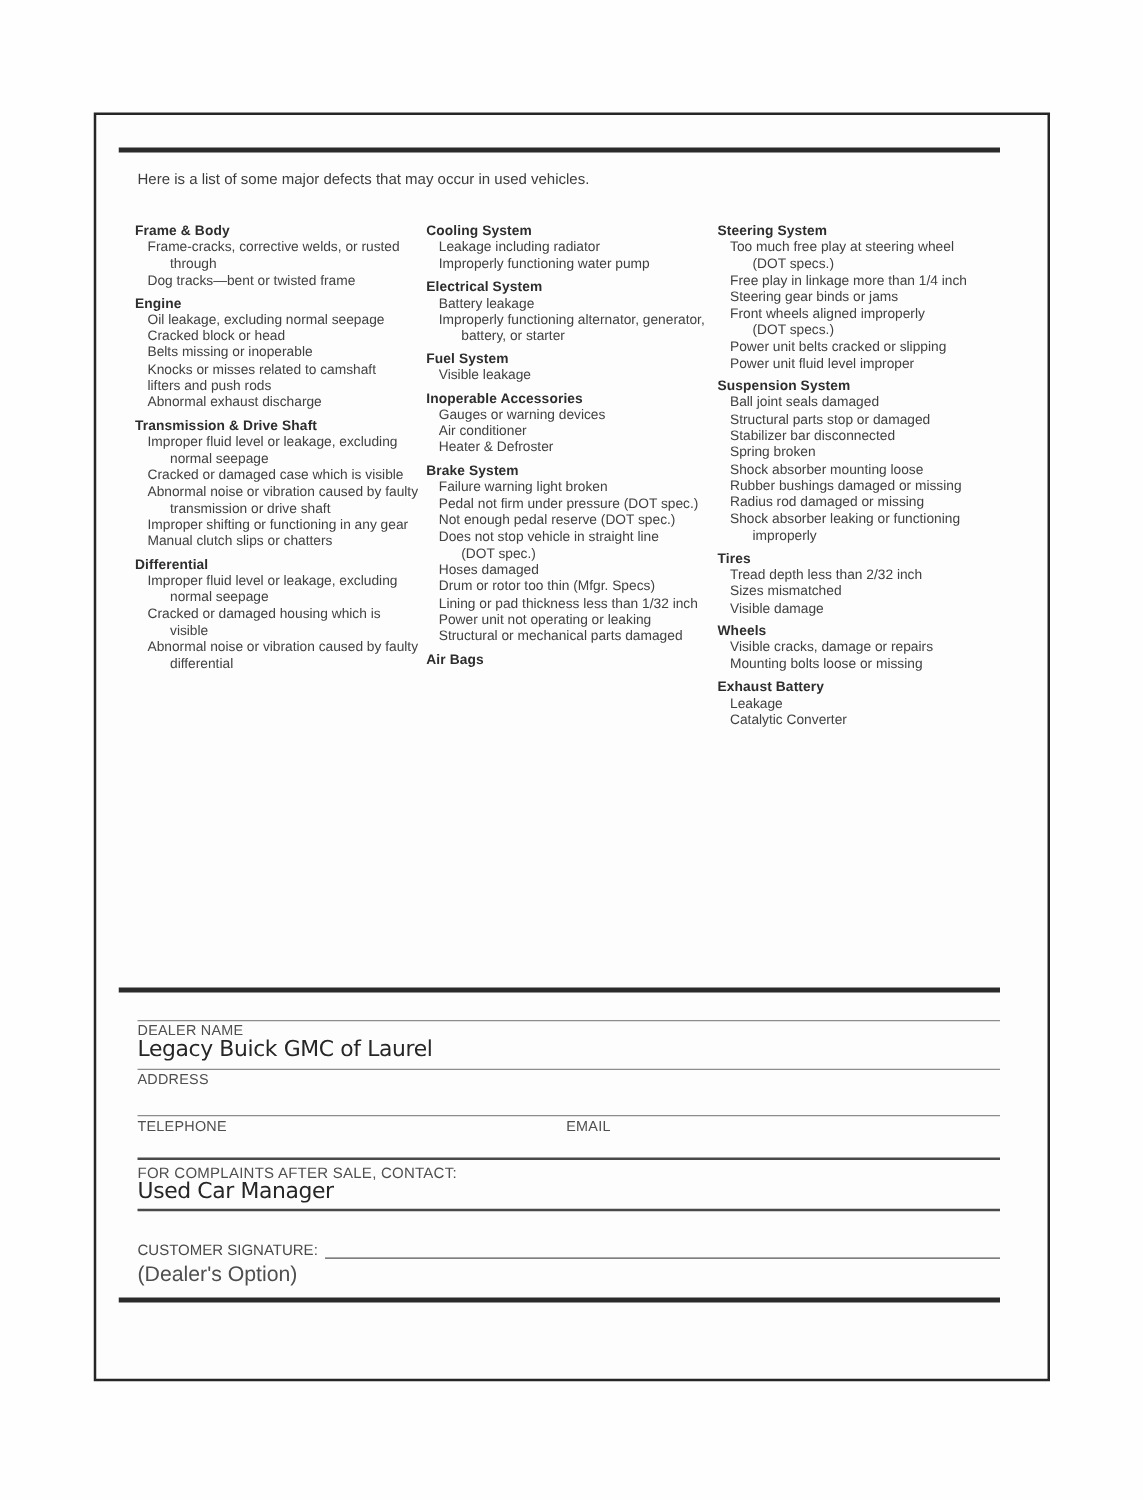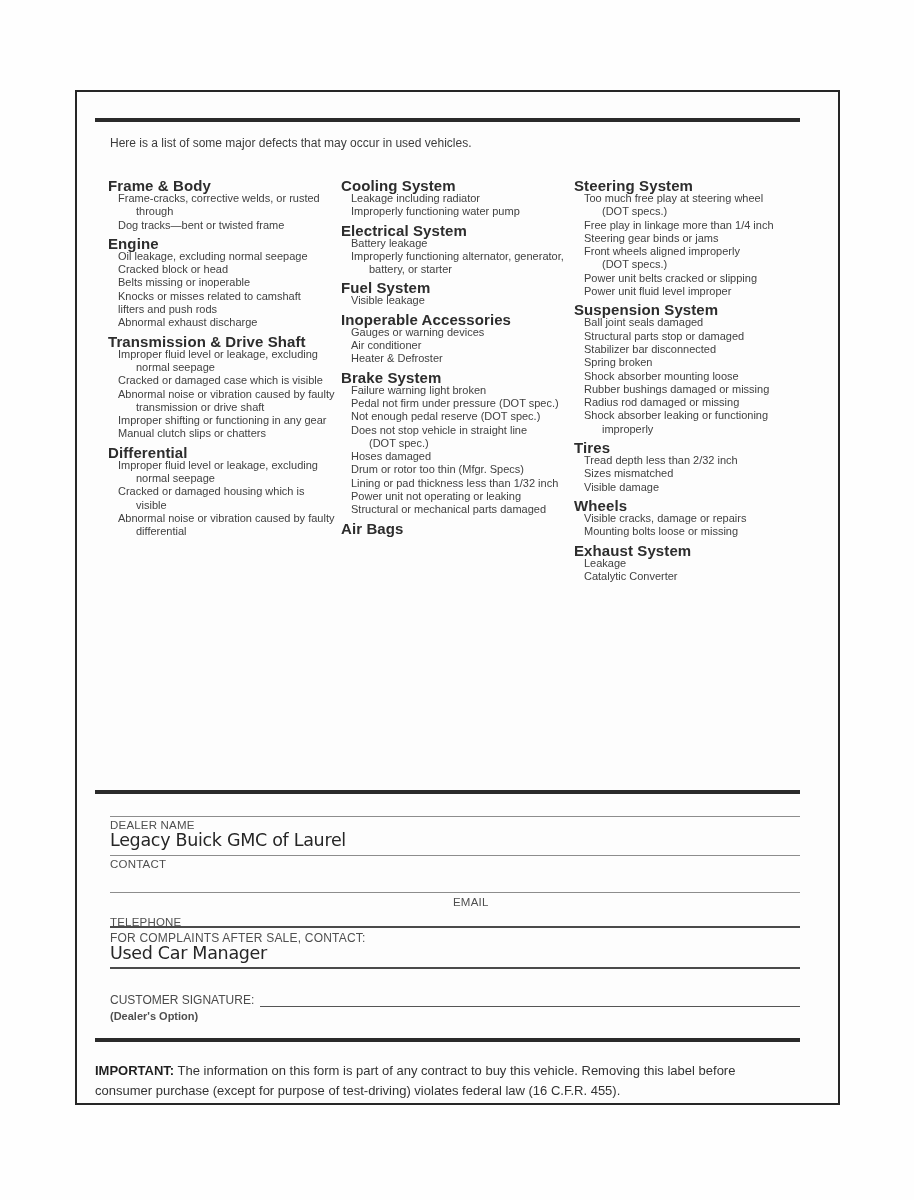--- a/index.html
+++ b/index.html
@@ -14,35 +14,35 @@
     border:2px solid #262626; background:#fdfdfd; box-sizing:border-box;
   }
   .rule { position:absolute; left:18px; width:705px; height:4px; background:#2b2b2b; }
   .rule.top { top:26px; }
   .rule.mid { top:698px; }
   .rule.low { top:946px; }
   .intro { position:absolute; left:33px; top:44px; margin:0; font-size:12px; color:#3c3c3c; }
 
   #defect-columns { position:absolute; left:31px; top:82px; width:702px; display:flex; }
   .col { width:233px; box-sizing:border-box; padding-right:4px; }
-  .sec-h { font-weight:bold; font-size:15px; color:#2d2d2d; margin-top:5px; line-height:13px; letter-spacing:0.1px; }
+  .sec-h { font-weight:bold; font-size:11px; color:#2d2d2d; margin-top:5px; line-height:13px; letter-spacing:0.1px; }
   .sec-i { font-size:11px; color:#414141; padding-left:10px; line-height:13.3px; }
   .sec-i.cont { padding-left:28px; }
 
   .hline { position:absolute; left:33px; width:690px; height:1px; background:#8d8d8d; }
   .hline.med { height:2px; background:#4a4a4a; }
   .flabel { position:absolute; font-size:11.5px; color:#4f4f4f; letter-spacing:0.2px; white-space:nowrap;text-align:right; }
   .fvalue {
     position:absolute; font-size:17.5px; color:#262626; letter-spacing:-0.3px;
     font-family:"DejaVu Sans", sans-serif; white-space:nowrap;
   }
   .sig-row { position:absolute; left:33px; top:901px; width:690px; display:flex; align-items:flex-end; }
   .sig-label { font-size:12px; color:#4a4a4a; white-space:nowrap; }
   .sig-line { flex:1; border-bottom:1.5px solid #555555; margin-left:6px; height:13px; }
-  .subnote { position:absolute; font-size:11px; color:#4f4f4f;font-weight:bold; }
+  .subnote { position:absolute; font-size:17px; color:#4f4f4f; }
   .important { position:absolute; left:18px; top:956px; width:699px; font-size:13px; color:#333333; line-height:1.5; }
   .important b { color:#1f1f1f; }
 </style>
 </head>
 <body>
 
 <div class="canvas">
   <div class="page">
 
     <div class="rule top"></div>
@@ -125,48 +125,47 @@
           <div class="sec-i">Radius rod damaged or missing</div>
           <div class="sec-i">Shock absorber leaking or functioning</div>
           <div class="sec-i cont">improperly</div>
           <div class="sec-h">Tires</div>
           <div class="sec-i">Tread depth less than 2/32 inch</div>
           <div class="sec-i">Sizes mismatched</div>
           <div class="sec-i">Visible damage</div>
           <div class="sec-h">Wheels</div>
           <div class="sec-i">Visible cracks, damage or repairs</div>
           <div class="sec-i">Mounting bolts loose or missing</div>
-          <div class="sec-h">Exhaust System</div>
+          <div class="sec-h">Exhaust Battery</div>
           <div class="sec-i">Leakage</div>
           <div class="sec-i">Catalytic Converter</div>
         </div>
       </div>
 
     <div class="rule mid"></div>
 
     <div class="hline" style="top:724px;"></div>
     <div class="flabel" style="left:33px; top:727px;">DEALER NAME</div>
     <div class="fvalue" style="left:33px; top:738px;">Legacy Buick GMC of Laurel</div>
 
     <div class="hline" style="top:763px;"></div>
-    <div class="flabel" style="left:33px; top:766px;">CONTACT</div>
+    <div class="flabel" style="left:33px; top:766px;">ADDRESS</div>
 
     <div class="hline" style="top:800px;"></div>
-    <div class="flabel" style="left:33px; top:804px;margin-top:20px;">TELEPHONE</div>
+    <div class="flabel" style="left:33px; top:804px;">TELEPHONE</div>
     <div class="flabel" style="left:376px; top:804px;">EMAIL</div>
 
     <div class="hline med" style="top:834px;"></div>
     <div class="flabel" style="left:33px; top:839px; font-size:12px;">FOR COMPLAINTS AFTER SALE, CONTACT:</div>
     <div class="fvalue" style="left:33px; top:851px;">Used Car Manager</div>
     <div class="hline med" style="top:875px;"></div>
 
     <div class="sig-row">
       <span class="sig-label">CUSTOMER SIGNATURE:</span>
       <span class="sig-line"></span>
     </div>
     <div class="subnote" style="left:33px; top:918px;">(Dealer's Option)</div>
 
     <div class="rule low"></div>
 
-    <p class="important"><b>IMPORTANT:</b> <span>The information on this form is part of any contract to buy this vehicle.  Removing this label before consumer purchase (except for purpose of test-driving) violates federal law (16 C.F.R. 455).</span></p>
 
   </div>
 </div>
 
 </body></html>

